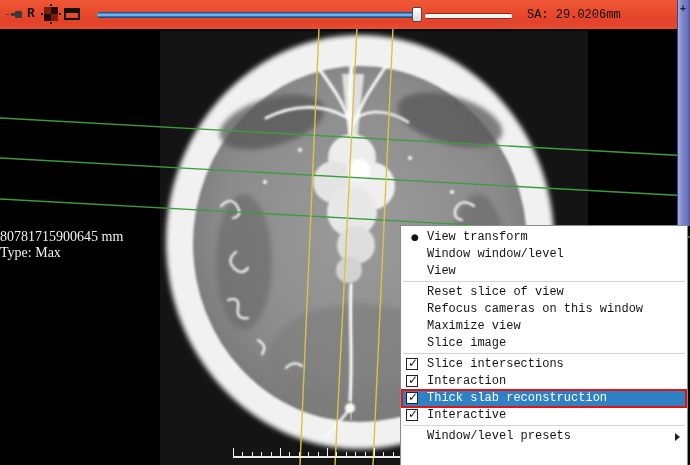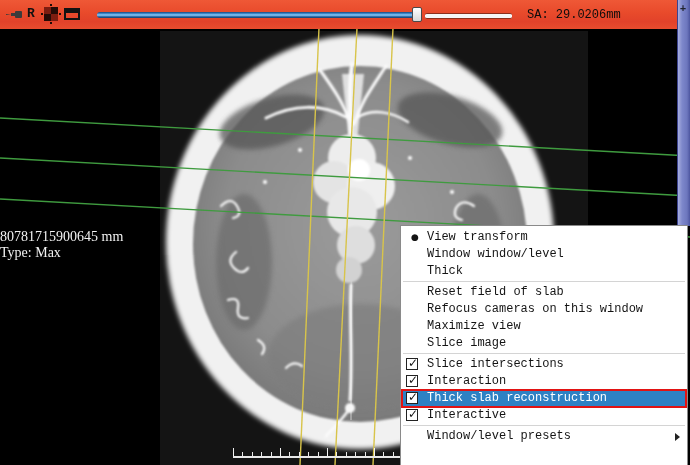--- a/index.html
+++ b/index.html
@@ -221,27 +221,27 @@
   <div class="menu">
 
     <div class="mrow">
       <span class="micon">●</span>
       <span class="mlabel">View transform</span>
     </div>
     <div class="mrow">
       <span class="mlabel">Window window/level</span>
     </div>
     <div class="mrow">
-      <span class="mlabel">Thick</span>
+      <span class="mlabel">View</span>
     </div>
 
     <div class="msep"></div>
 
     <div class="mrow">
-      <span class="mlabel">Reset field of slab</span>
+      <span class="mlabel">Reset slice of view</span>
     </div>
     <div class="mrow">
       <span class="mlabel">Refocus cameras on this window</span>
     </div>
     <div class="mrow">
       <span class="mlabel">Maximize view</span>
     </div>
     <div class="mrow">
       <span class="mlabel">Slice image</span>
     </div>

